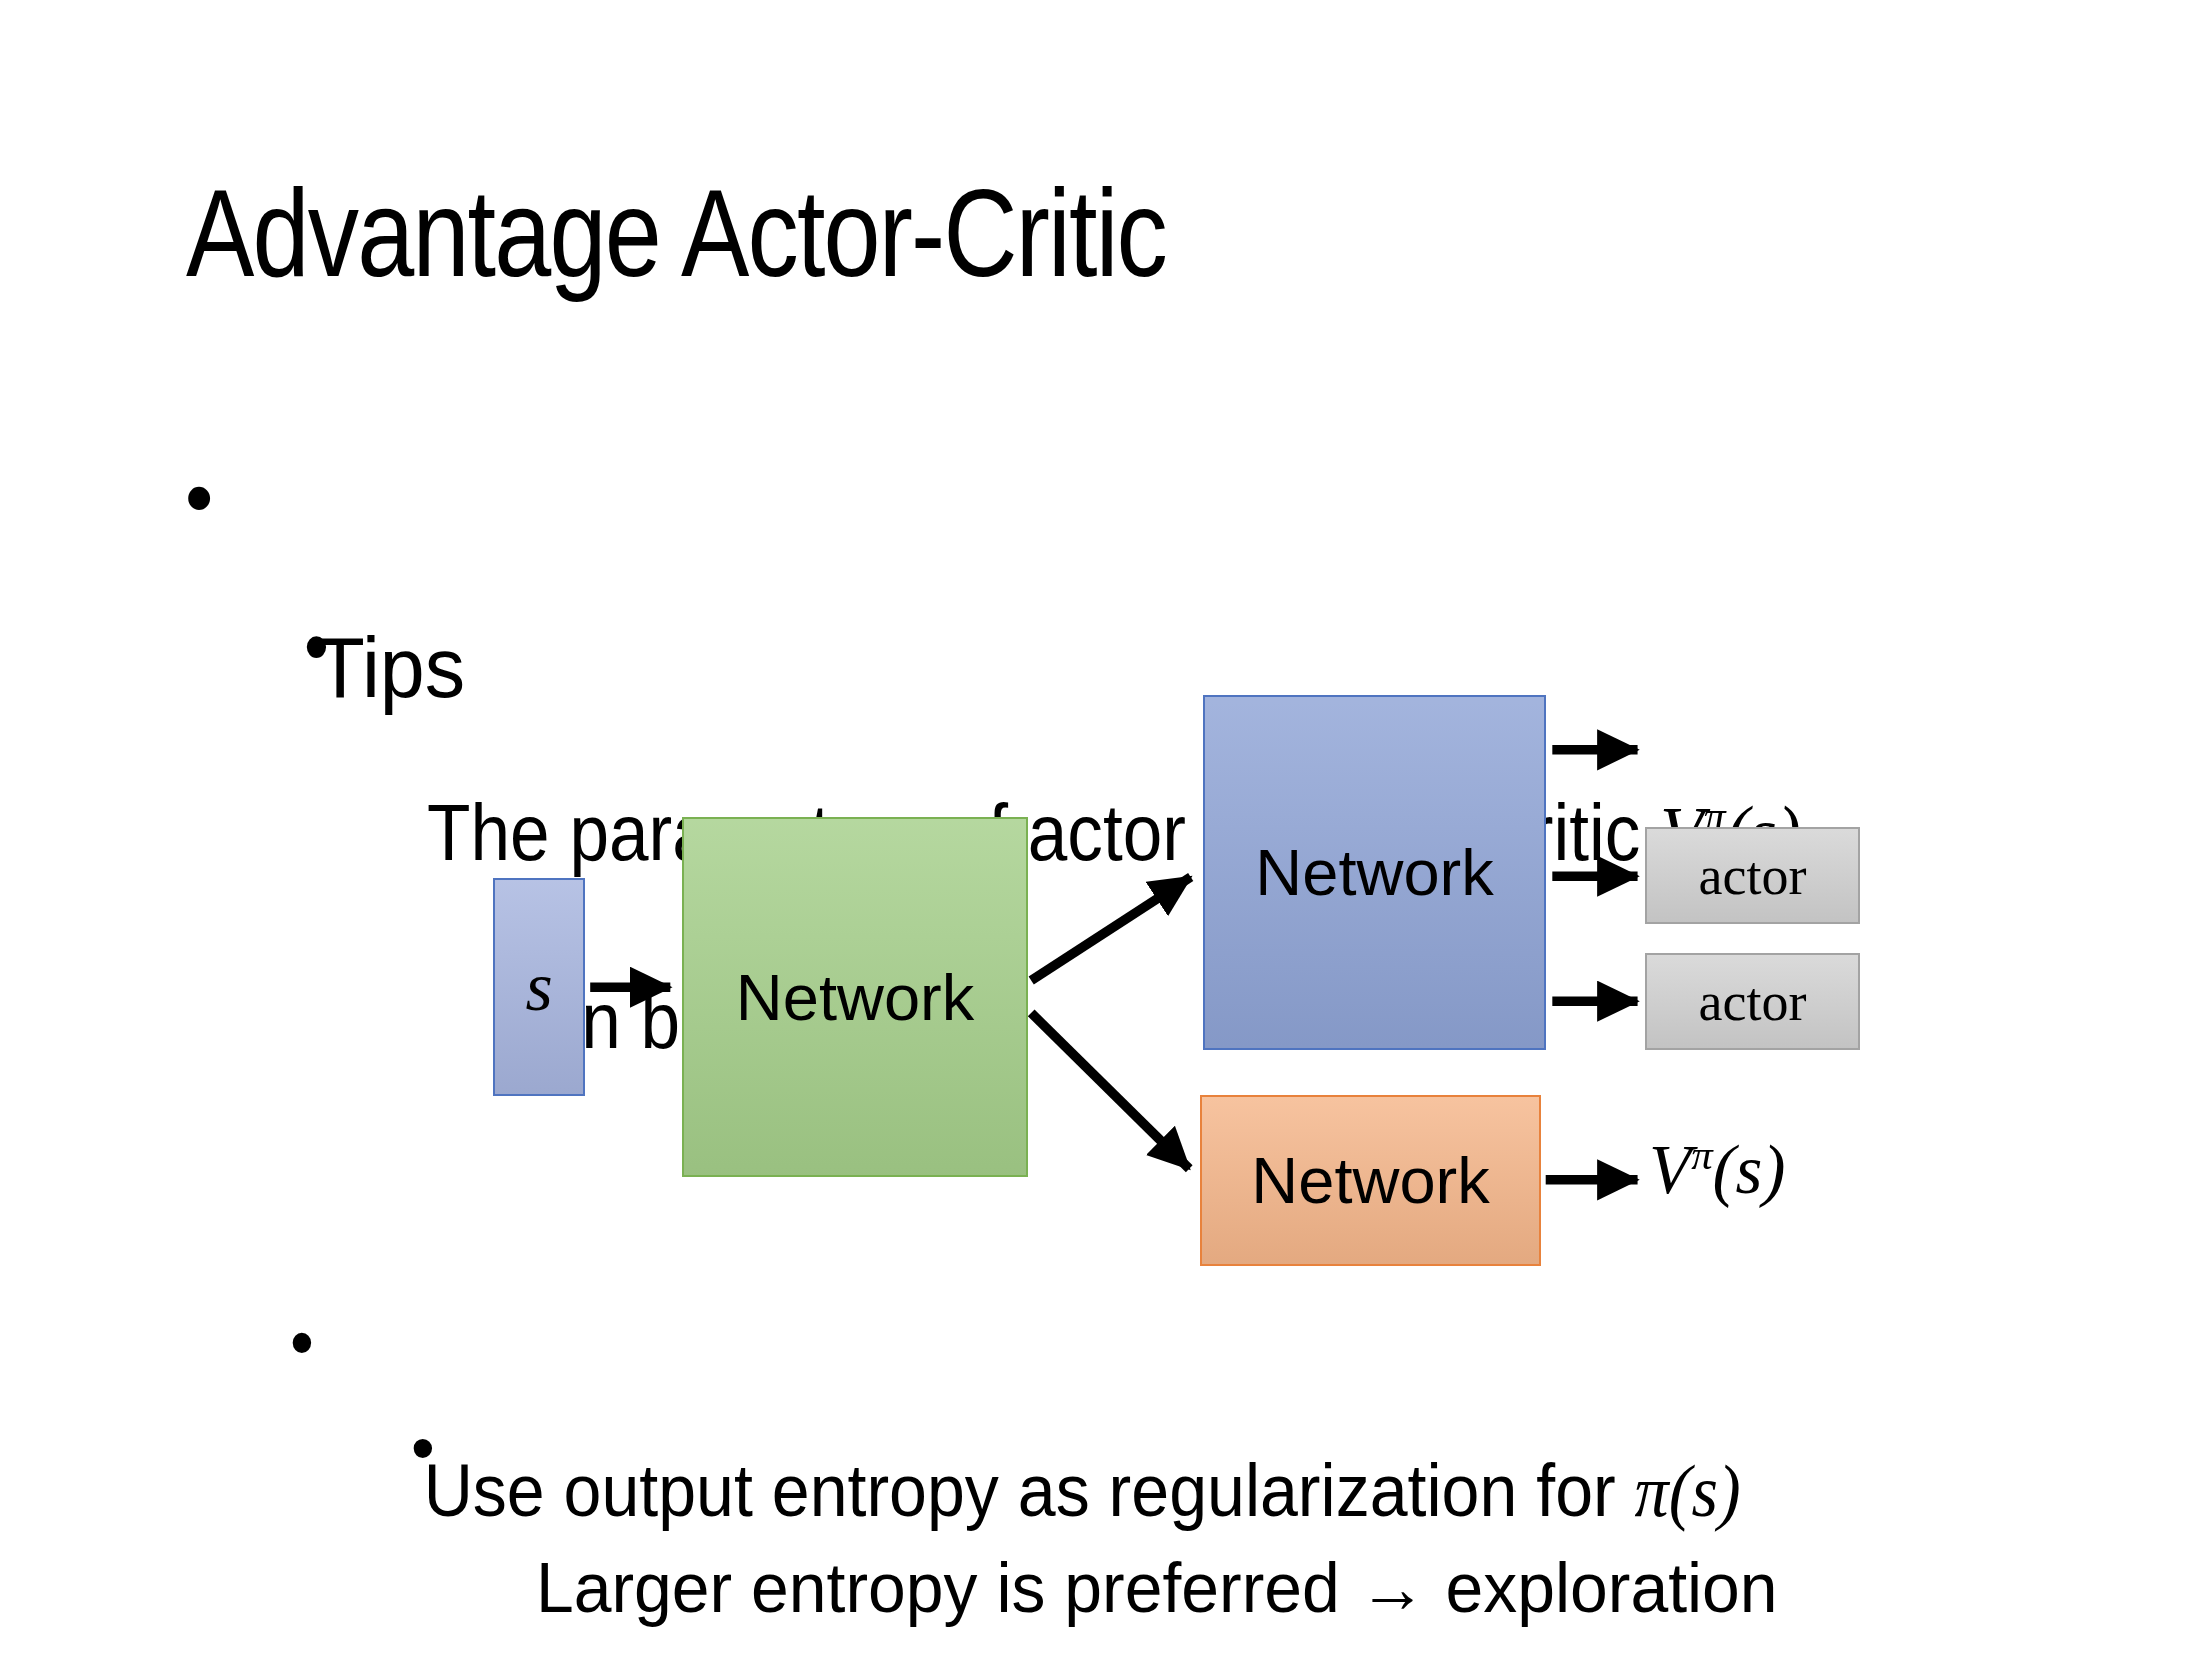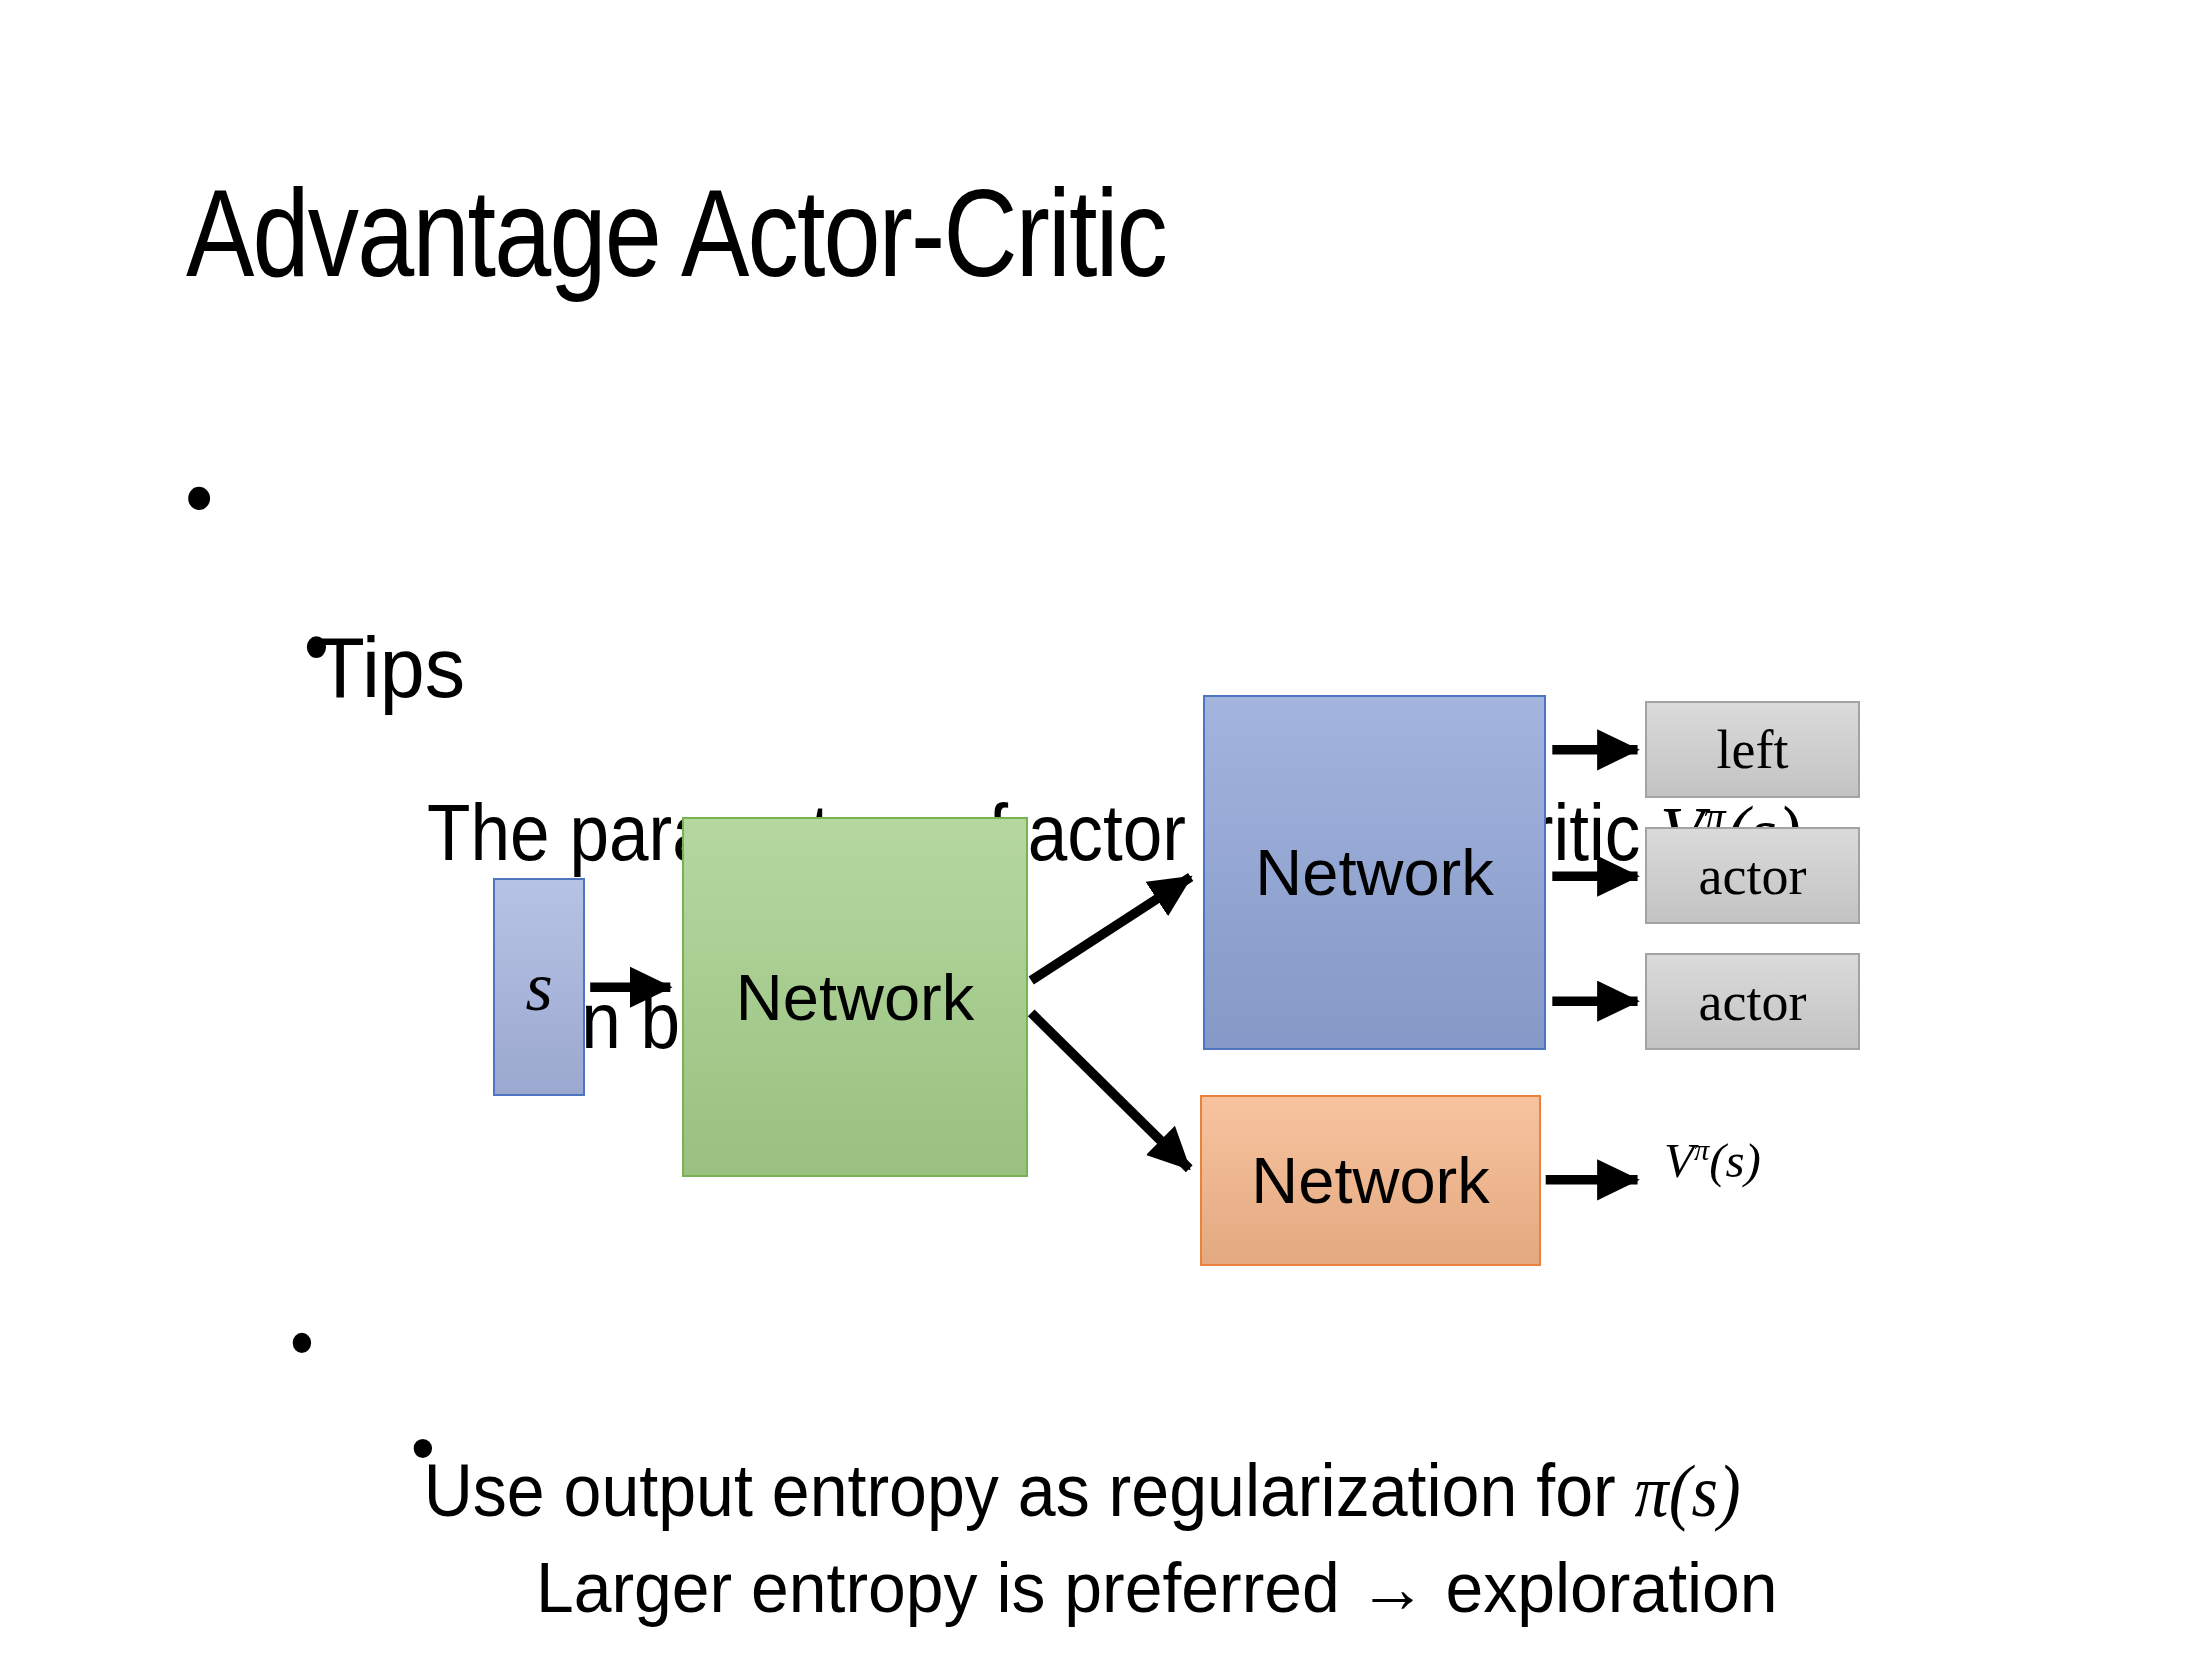--- a/index.html
+++ b/index.html
@@ -45,22 +45,22 @@
   #shared-box{left:682px; top:817px; width:346px; height:360px;
     background-color:var(--shared_fill); border:2.9px solid var(--green_border); font-size:65px;}
   #actor-box{left:1203px; top:695px; width:343px; height:355px;
     background-color:var(--actor_fill); border:2.9px solid var(--blue_border); font-size:65px;}
   #critic-box{left:1200px; top:1095px; width:341px; height:171px;
     background-color:var(--critic_fill); border:2.9px solid var(--orange_border); font-size:65px;}
   .action-box{left:1645px; width:215px; height:97px;
     background-color:var(--action_fill); border:2.2px solid var(--gray_border);
     font-family:"Liberation Serif",serif; font-size:54px;}
   #action-left{top:701px;} #action-right{top:827px;} #action-fire{top:953px;}
-  #value-label{left:1649px; top:1136px; font-size:49px;
-    font-family:"Liberation Serif",serif; font-style:italic; line-height:1; white-space:pre;margin-left:15px;}
+  #value-label{left:1649px; top:1136px; font-size:69px;
+    font-family:"Liberation Serif",serif; font-style:italic; line-height:1; white-space:pre;}
   #arrow-layer{left:0; top:0; width:2205px; height:1654px; pointer-events:none;}
   #arrow-layer line{stroke:var(--arrow); stroke-width:13px;}
   #arrow-layer .ah{fill:var(--arrow);}
 </style>
 </head>
 <body>
 
 <div id="slide">
 
   <div id="title" class="abs">Advantage Actor-Critic</div>
@@ -85,23 +85,20 @@
   </div>
 
   <div id="actor-box" class="abs box">
     <span>Network</span>
   </div>
 
   <div id="critic-box" class="abs box">
     <span>Network</span>
   </div>
 
-  <div id="action-left" class="abs box action-box">
-    <span>left</span>
-  </div>
   <div id="action-right" class="abs box action-box">
     <span>actor</span>
   </div>
   <div id="action-fire" class="abs box action-box">
     <span>actor</span>
   </div>
 
   <div id="value-label" class="abs"><span>V</span><sup class="msup">π</sup><span>(s)</span></div>
 
   <svg id="arrow-layer" class="abs" viewBox="0 0 3000 2250" xmlns="http://www.w3.org/2000/svg">

